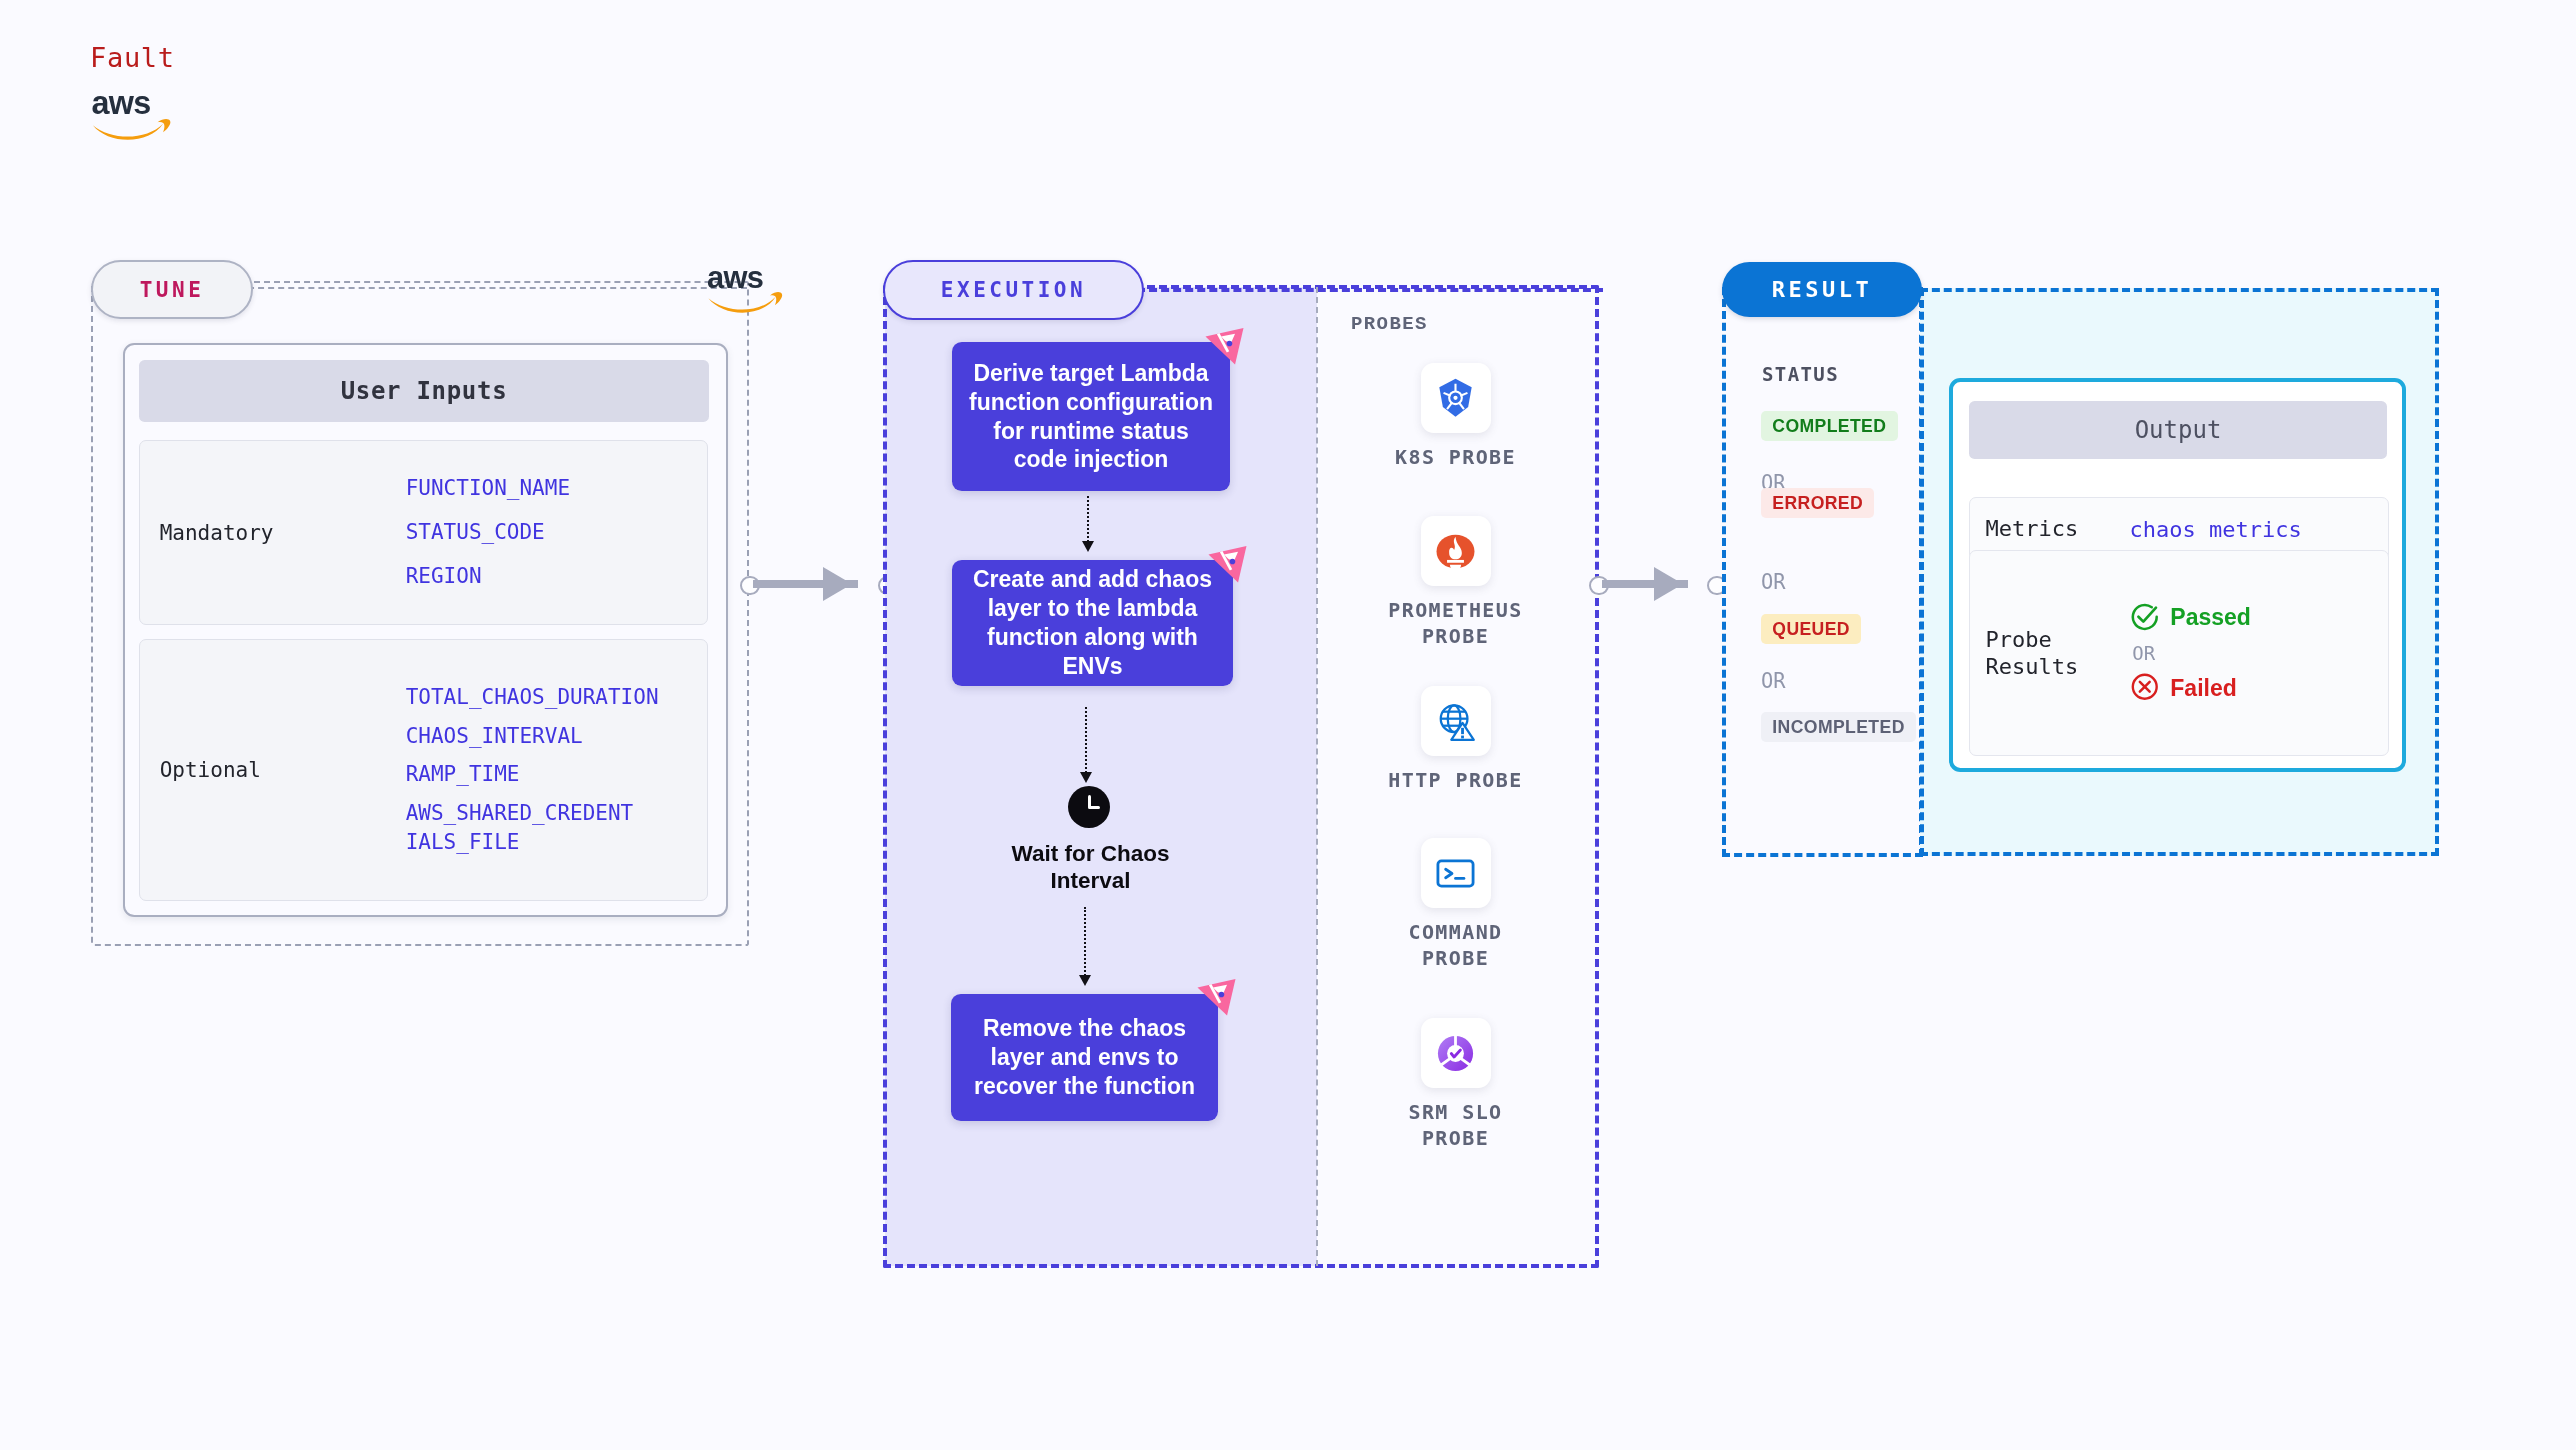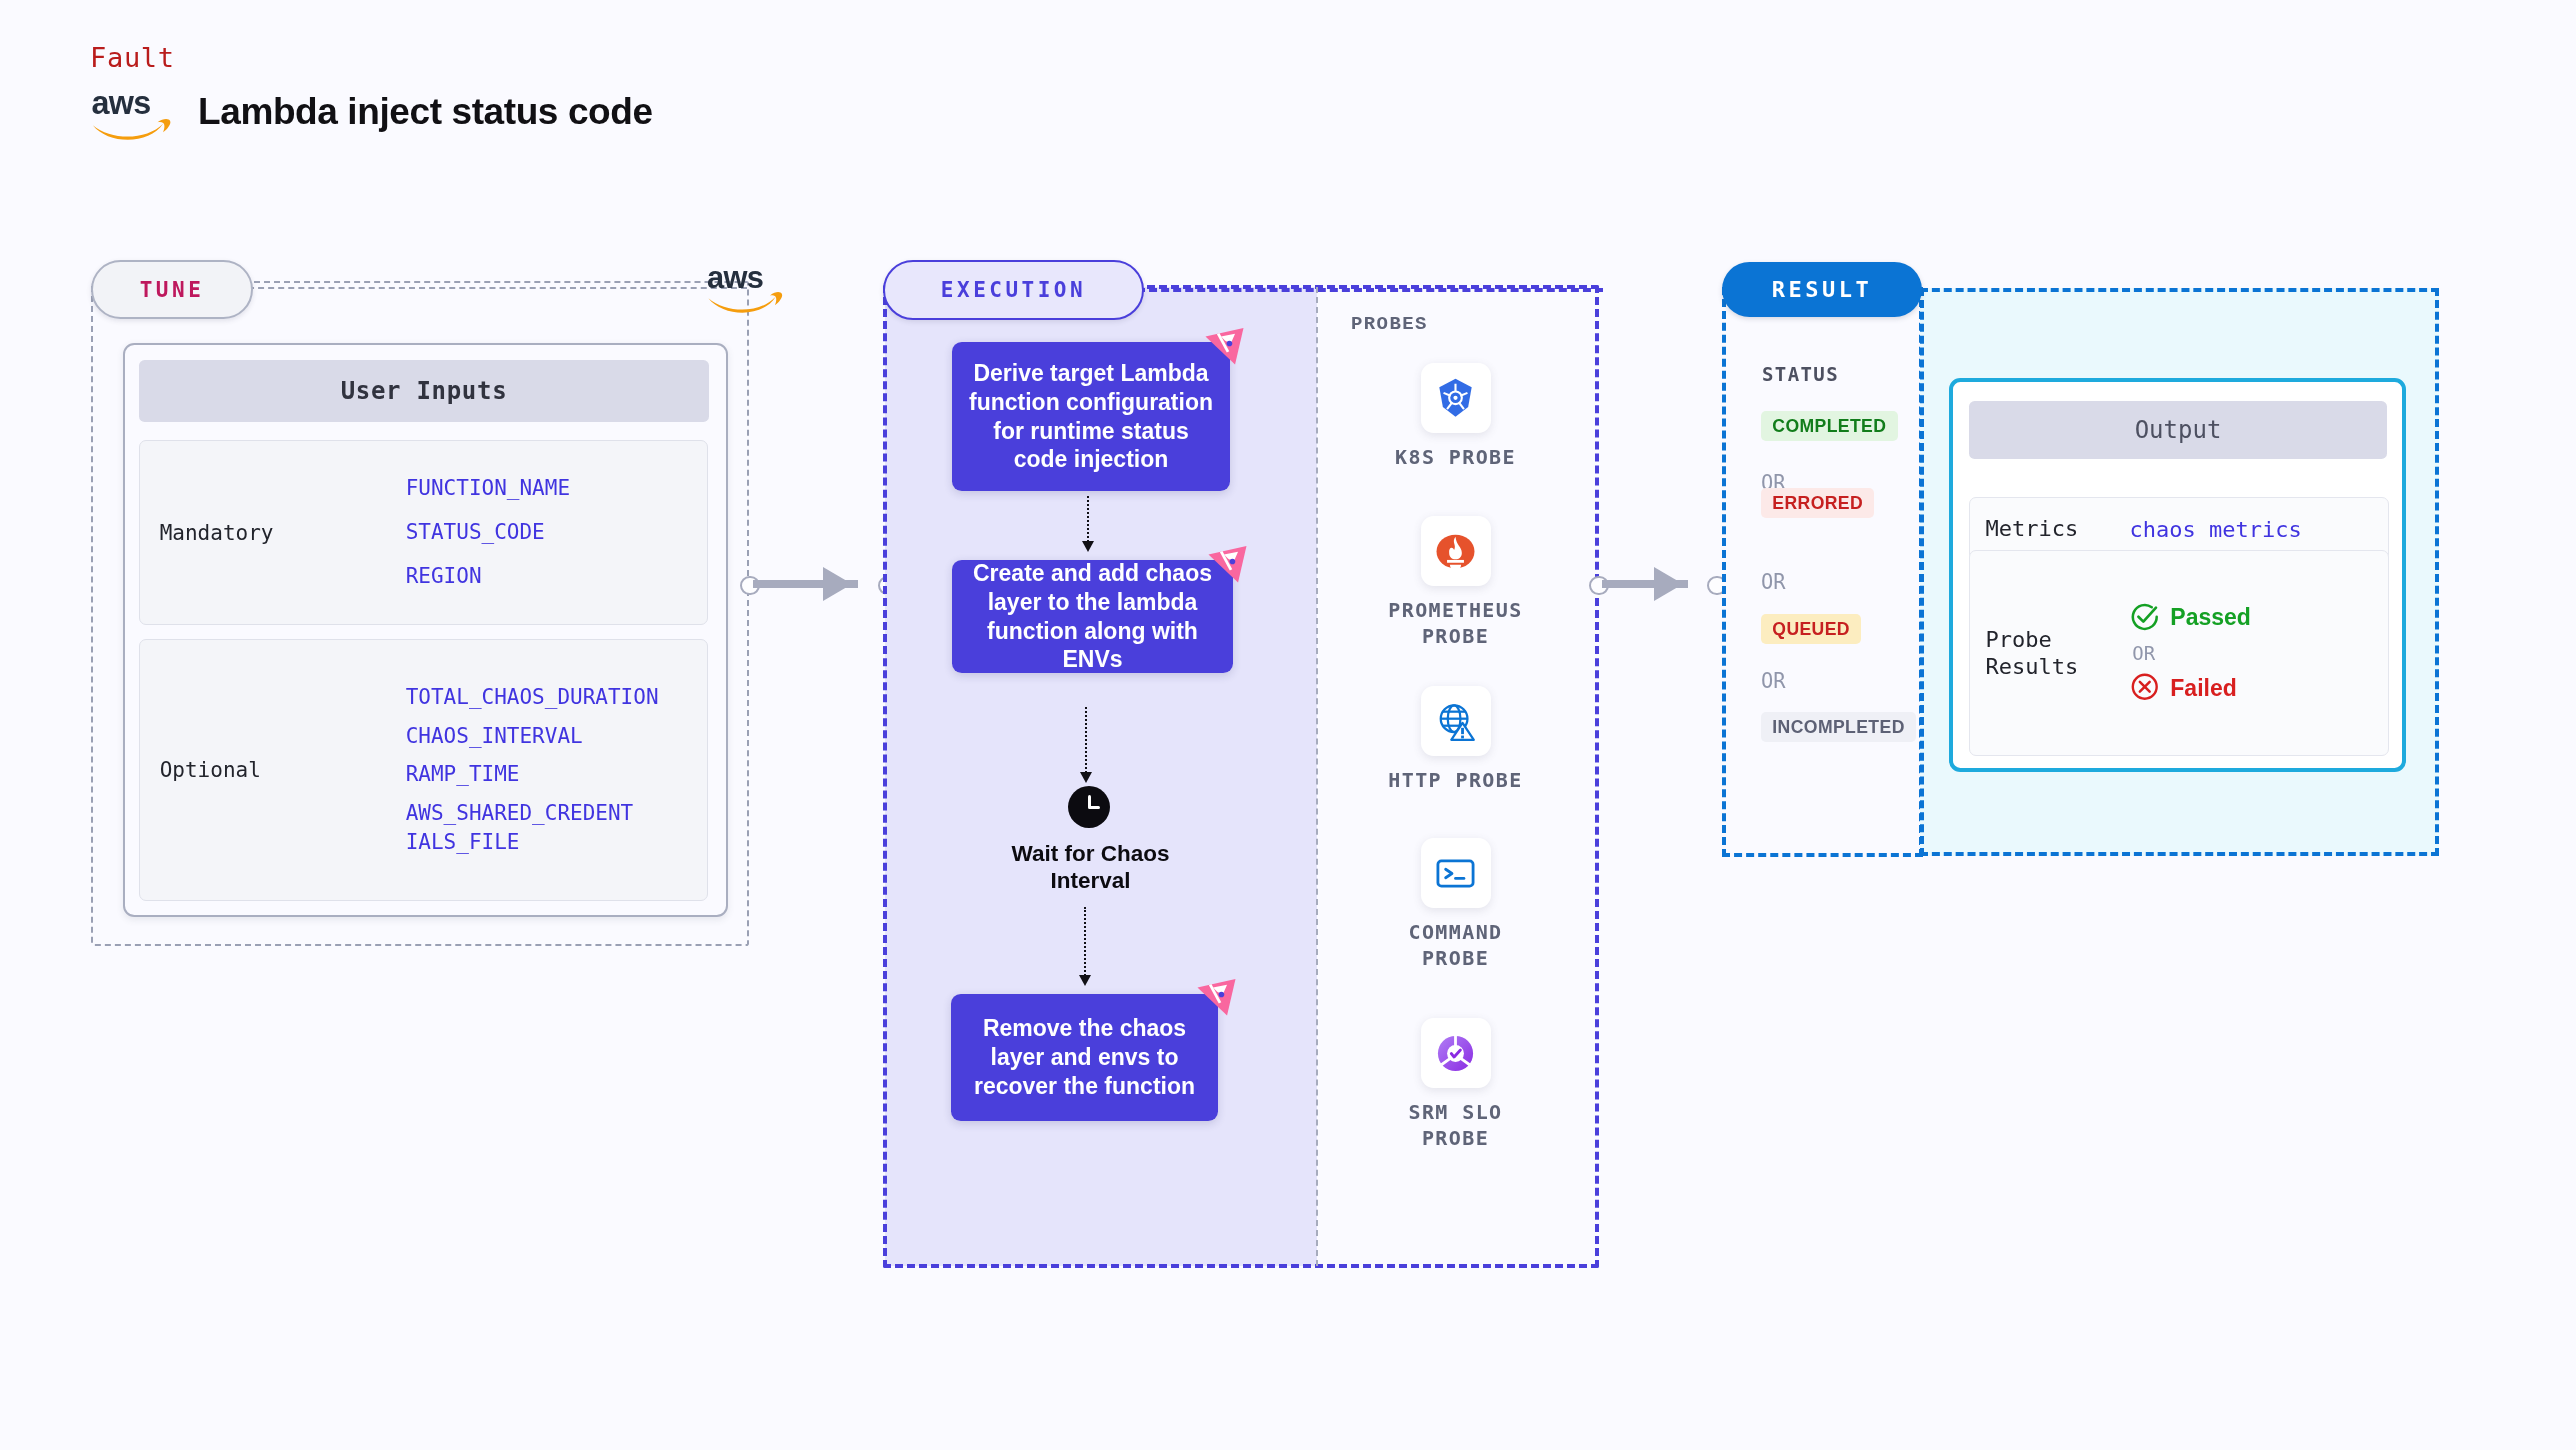--- a/index.html
+++ b/index.html
@@ -177,21 +177,21 @@
     font-size: 23px;
     font-weight: bold;
     line-height: 1.26;
     display: flex; align-items: center; justify-content: center;
     text-align: center;
     padding: 0 17px;
     box-sizing: border-box;
     box-shadow: 0 2.8px 8.4px rgba(40,40,100,.16);
   }
   #step-1 { left: 952px; top: 342px; width: 278px; height: 149px; }
-  #step-2 { left: 952px; top: 560px; width: 281px; height: 113px; }
+  #step-2 { left: 952px; top: 560px; width: 281px; height: 126px; }
   #step-3 { left: 951px; top: 994px; width: 267px; height: 127px; }
 
   .litmus-flag { position: absolute; width: 41px; height: 38px; }
   #flag-1 { left: 1204px; top: 328px; }
   #flag-2 { left: 1207px; top: 546px; }
   #flag-3 { left: 1196px; top: 979px; }
 
   .dotted-arrow { position: absolute; width: 2.8px; }
   .dotted-arrow .line {
     position: absolute; left: 0; top: 0; bottom: 9.8px;
@@ -379,21 +379,20 @@
 <div class="abs" id="header">
   <div id="fault-label">Fault</div>
   <div id="header-row">
     <div id="aws-logo-wrap">
       <svg width="83" height="59" viewBox="0 0 118 84">
         <text x="2" y="44" font-family="Liberation Sans, sans-serif" font-size="46" font-weight="bold" fill="#252f3e" letter-spacing="-1">aws</text>
         <path d="M4 60 C 30 82, 80 82, 104 58 C 84 88, 26 88, 4 60 Z" fill="#f59d0e"></path>
         <path d="M96 56 C 104 50, 112 50, 114 54 C 116 58, 110 66, 104 70 C 108 60, 106 54, 96 56 Z" fill="#f59d0e"></path>
       </svg>
     </div>
-    <div id="page-title">Lambda inject status code</div>
   </div>
 </div>
 
 <div class="abs" id="tune-zone"></div>
 <div class="abs" id="tune-pill-connector"></div>
 <div class="pill" id="tune-pill">TUNE</div>
 
 <div class="abs" id="aws-badge">
   <svg width="77" height="56" viewBox="0 0 110 80">
     <text x="0" y="42" font-family="Liberation Sans, sans-serif" font-size="44" font-weight="bold" fill="#252f3e" letter-spacing="-1">aws</text>

